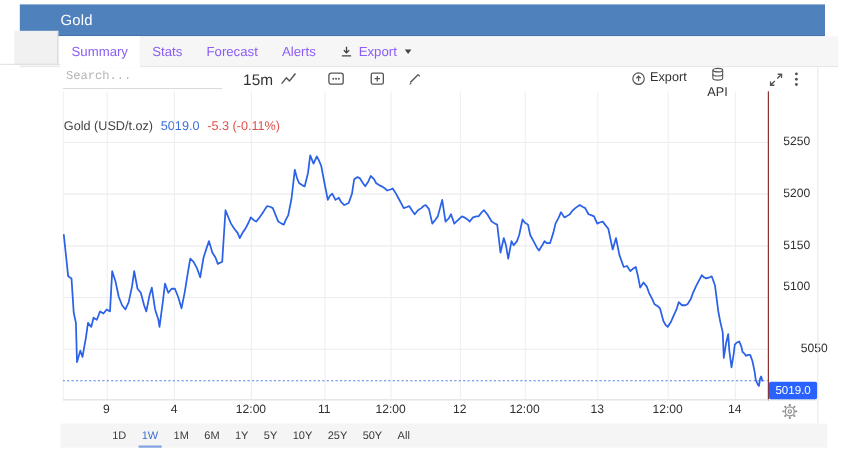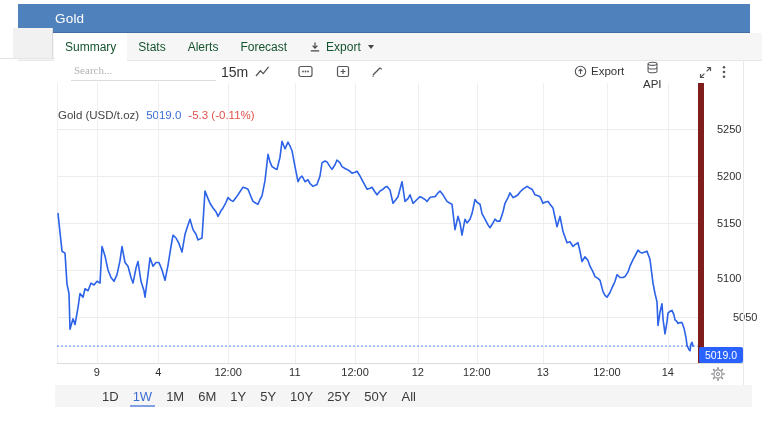--- a/index.html
+++ b/index.html
@@ -9,67 +9,67 @@
   
   .topbar{position:absolute;left:18px;top:4px;width:732px;height:29px;background:#4f81bd;
           box-shadow:inset 0 -1px 0 rgba(0,0,0,.15);display:flex;align-items:center;
           padding-left:37px;box-sizing:border-box;}
   .topbar .title{color:#fff;font-size:13.5px;letter-spacing:.2px;}
 
   
   .tabrow{position:absolute;left:18px;top:33px;width:744px;height:27px;background:#f6f6f7;
           border-bottom:1px solid #e7e7e9;box-sizing:content-box;}
   .tabs{display:flex;height:28px;padding-left:36px;}
-  .tab{display:flex;align-items:center;gap:5px;padding:0 11px;font-size:12px;color:#14532d;
+  .tab{display:flex;align-items:center;gap:5px;padding:0 11px;font-size:12px;color:#8b5cf6;
        height:28px;cursor:pointer;white-space:nowrap;}
   .tab.active{background:#fff;}
   .caret{width:0;height:0;border-left:3.5px solid transparent;border-right:3.5px solid transparent;
          border-top:4px solid #444;margin-left:2px;}
 
   
   .corner-block{position:absolute;left:13px;top:28px;width:40px;height:31px;background:#f1f1f2;
                 border-right:1px solid #d9d9db;border-bottom:1px solid #d4d4d6;box-sizing:border-box;}
   .corner-hairline{position:absolute;left:0;top:58px;width:55px;height:1px;background:#e3e3e5;}
 
   
-  .search{position:absolute;left:71px;top:62px;width:145px;height:19px;border:none;
+  .search{position:absolute;left:57px;top:62px;width:145px;height:19px;border:none;
           border-bottom:1px solid #dcdcdc;font-size:11px;color:#555;background:transparent;
-          outline:none;padding:0 0 2px 3px;box-sizing:border-box;font-family:Liberation Serif, serif;}
+          outline:none;padding:0 0 2px 3px;box-sizing:border-box;font-family:Liberation Mono, monospace;}
   .search::placeholder{color:#b3b3b5;}
   .interval{position:absolute;left:221px;top:64px;font-size:14px;color:#333;cursor:pointer;}
   .tbicon{position:absolute;top:61px;width:20px;height:20px;display:flex;align-items:center;
           justify-content:center;color:#55565a;cursor:pointer;}
   .right-btn{position:absolute;top:61px;display:flex;align-items:center;gap:4px;font-size:11.5px;
              color:#333;cursor:pointer;height:20px;}
   .right-btn svg{color:#55565a;}
 
   
   .legend{position:absolute;left:58px;top:97px;font-size:11.5px;display:flex;gap:7px;white-space:nowrap;margin-top:12px;}
   .legend .name{color:#444;}
   .legend .value{color:#3c6fd8;}
   .legend .change{color:#e0514a;}
 
   
   #plot{position:absolute;left:57px;top:83px;}
   #ylabels{position:absolute;left:698px;top:83px;width:45px;height:281px;
-           border-left:6px solid #7f1d1d;box-sizing:border-box;}
+           border-left:1px solid #7f1d1d;box-sizing:border-box;}
   #ylabels span{position:absolute;left:13px;font-size:11px;color:#2f2f2f;}
   .xaxis-line{position:absolute;left:57px;top:363px;width:686px;height:1px;background:#dcdcdc;}
   #xlabels{position:absolute;left:0;top:366px;width:782px;height:14px;}
   #xlabels span{position:absolute;font-size:11px;color:#2f2f2f;width:40px;text-align:center;}
   .price-badge{position:absolute;left:699px;top:347px;width:44px;height:16px;background:#2962ff;
                color:#fff;font-size:10.5px;display:flex;align-items:center;justify-content:center;
                border-radius:2px;}
   .gear-btn{position:absolute;left:710px;top:366px;width:16px;height:16px;color:#8f8f93;cursor:pointer;}
   .right-line{position:absolute;left:743px;top:61px;width:1px;height:324px;background:#e9e9eb;}
 
   
   .range-strip{position:absolute;left:55px;top:385px;width:697px;height:22px;background:#f5f5f6;
                display:flex;align-items:center;padding-left:40px;box-sizing:border-box;}
-  .range-btn{position:relative;font-size:13px;color:#3a3a3a;padding:0 7px;height:22px;
+  .range-btn{position:relative;font-size:10px;color:#3a3a3a;padding:0 7px;height:22px;
              display:flex;align-items:center;cursor:pointer;}
   .range-btn.active{color:#3d6ed2;}
   .range-btn.active::after{content:"";position:absolute;left:4px;right:4px;bottom:0;height:2px;
              background:#82a0e2;}
 </style>
 </head>
 <body>
 
 <div class="page">
 
@@ -79,24 +79,24 @@
 
   <div class="tabrow">
     <div class="tabs">
       <div class="tab active">
         <span>Summary</span>
       </div>
       <div class="tab">
         <span>Stats</span>
       </div>
       <div class="tab">
+        <span>Forecast</span>
+      </div>
+      <div class="tab">
         <span>Alerts</span>
-      </div>
-      <div class="tab">
-        <span>Forecast</span>
       </div>
       <div class="tab">
         <span style="display:flex;">
           <svg width="12" height="12" viewBox="0 0 12 12" fill="none" stroke="#444" stroke-width="1.2">
             <path d="M6 1.5v5.5M3.6 4.7 6 7.1l2.4-2.4M1.8 9.8h8.4"></path>
           </svg>
         </span>
         <span>Export</span>
         <span class="caret"></span>
       </div>
@@ -194,21 +194,21 @@
       <line x1="0" y1="187.5" x2="641" y2="187.5" stroke="#ececee" stroke-width="1"></line>
       <line x1="0" y1="234.5" x2="641" y2="234.5" stroke="#ececee" stroke-width="1"></line>
       <line x1="0" y1="263.0872483221476" x2="641" y2="263.0872483221476" stroke="#5780e8" stroke-width="1" stroke-dasharray="2 2"></line>
       <path d="M1,130.6 L5,168.2 L8,170.1 L10,201.1 L12,210.5 L13,246.2 L16,235.8 L18,241.5 L21,224.6 L23,210.5 L26,214.2 L28,205.8 L31,207.7 L34,200.1 L37,202.0 L40,198.3 L43,200.1 L45,163.5 L48,172.9 L51,187.0 L54,194.5 L57,198.3 L60,191.7 L63,177.6 L65,163.5 L68,179.5 L71,183.2 L74,194.5 L76,200.1 L79,185.1 L81,178.5 L84,198.3 L87,207.7 L88,214.2 L91,191.7 L93,174.8 L96,183.2 L99,179.5 L102,179.5 L105,187.0 L108,197.3 L111,182.3 L114,163.5 L116,152.2 L119,155.0 L122,160.7 L125,169.1 L128,151.3 L131,141.9 L133,136.2 L136,146.6 L139,151.3 L141,156.9 L145,155.0 L148,108.1 L151,115.6 L153,120.3 L156,125.0 L159,128.7 L161,133.4 L164,127.8 L166,125.0 L169,119.3 L171,114.6 L174,117.4 L176,118.4 L179,114.6 L181,111.8 L184,107.1 L186,104.3 L189,105.2 L191,106.2 L194,113.7 L196,118.4 L199,120.3 L201,121.2 L203,116.5 L205,112.8 L208,97.7 L211,71.4 L213,78.9 L215,83.6 L218,85.5 L220,86.4 L223,74.2 L225,58.3 L228,65.8 L231,59.2 L233,63.0 L235,67.7 L238,83.6 L241,98.7 L243,94.9 L245,93.0 L248,98.7 L251,96.8 L253,100.5 L256,103.4 L258,102.4 L260,101.5 L263,93.0 L265,79.9 L268,78.0 L270,78.9 L273,83.6 L275,86.4 L278,81.7 L280,77.0 L283,79.9 L285,83.6 L288,85.5 L290,86.4 L293,88.3 L295,90.2 L298,89.3 L300,88.3 L303,93.0 L305,96.8 L308,102.4 L310,106.2 L313,105.2 L315,104.3 L318,109.0 L320,111.8 L323,108.1 L326,106.2 L328,104.3 L330,103.4 L333,107.1 L336,120.3 L339,116.5 L341,113.7 L343,106.2 L345,98.7 L348,118.4 L351,115.6 L353,111.8 L356,120.3 L360,116.5 L363,113.7 L365,114.6 L368,116.5 L370,118.4 L373,114.6 L376,113.7 L378,113.7 L381,109.9 L383,108.1 L386,111.8 L390,118.4 L393,120.3 L395,121.2 L398,146.6 L401,133.4 L403,140.0 L405,152.2 L408,136.2 L410,140.0 L413,136.2 L415,130.6 L418,116.5 L420,119.3 L423,121.2 L425,130.6 L428,136.2 L431,141.9 L433,144.7 L436,140.0 L438,136.2 L440,138.1 L443,138.1 L446,128.7 L448,120.3 L451,114.6 L453,109.9 L456,114.6 L458,113.7 L461,111.8 L463,109.0 L466,106.2 L470,103.4 L473,105.2 L475,106.2 L478,111.8 L481,112.8 L483,113.7 L486,120.3 L488,119.3 L491,118.4 L493,121.2 L496,125.0 L500,143.8 L503,133.4 L506,148.5 L510,159.7 L513,158.8 L516,163.5 L518,161.6 L521,159.7 L523,168.2 L525,178.5 L528,173.8 L531,177.6 L533,183.2 L536,188.9 L538,193.6 L541,195.4 L543,197.3 L546,208.6 L548,212.3 L550,214.2 L553,209.5 L555,204.8 L558,198.3 L560,191.7 L563,194.5 L566,194.5 L568,193.6 L571,188.9 L573,183.2 L576,176.6 L579,171.0 L581,167.2 L583,169.1 L585,170.1 L588,169.1 L590,168.2 L593,176.6 L596,200.1 L598,210.5 L600,218.9 L601,242.4 L603,229.3 L605,220.8 L606,235.8 L608,250.9 L610,238.7 L611,230.2 L613,228.3 L615,227.4 L617,232.1 L618,236.8 L620,238.7 L621,240.5 L623,239.6 L625,239.6 L627,245.2 L629,254.6 L630,262.1 L632,266.8 L633,267.8 L634,261.2 L635,259.3 L636,263.1" fill="none" stroke="#2b62e8" stroke-width="1.6" stroke-linejoin="round" stroke-linecap="round"></path>
     </svg>
 
   <div id="ylabels">
       <span style="top: 40.0403px;">5250</span>
       <span style="top: 87.0201px;">5200</span>
       <span style="top: 134px;">5150</span>
-      <span style="top: 189px; text-align: right;">5100</span>
+      <span style="top: 172px; text-align: right;">5100</span>
       <span style="top: 227.96px; margin-left: 16px;">5050</span>
     </div>
   <div class="xaxis-line"></div>
   <div id="xlabels">
       <span style="left: 76.742px;">9</span>
       <span style="left: 138.278px;">4</span>
       <span style="left: 208.147px;">12:00</span>
       <span style="left: 274.811px;">11</span>
       <span style="left: 335.065px;">12:00</span>
       <span style="left: 397.883px;">12</span>

